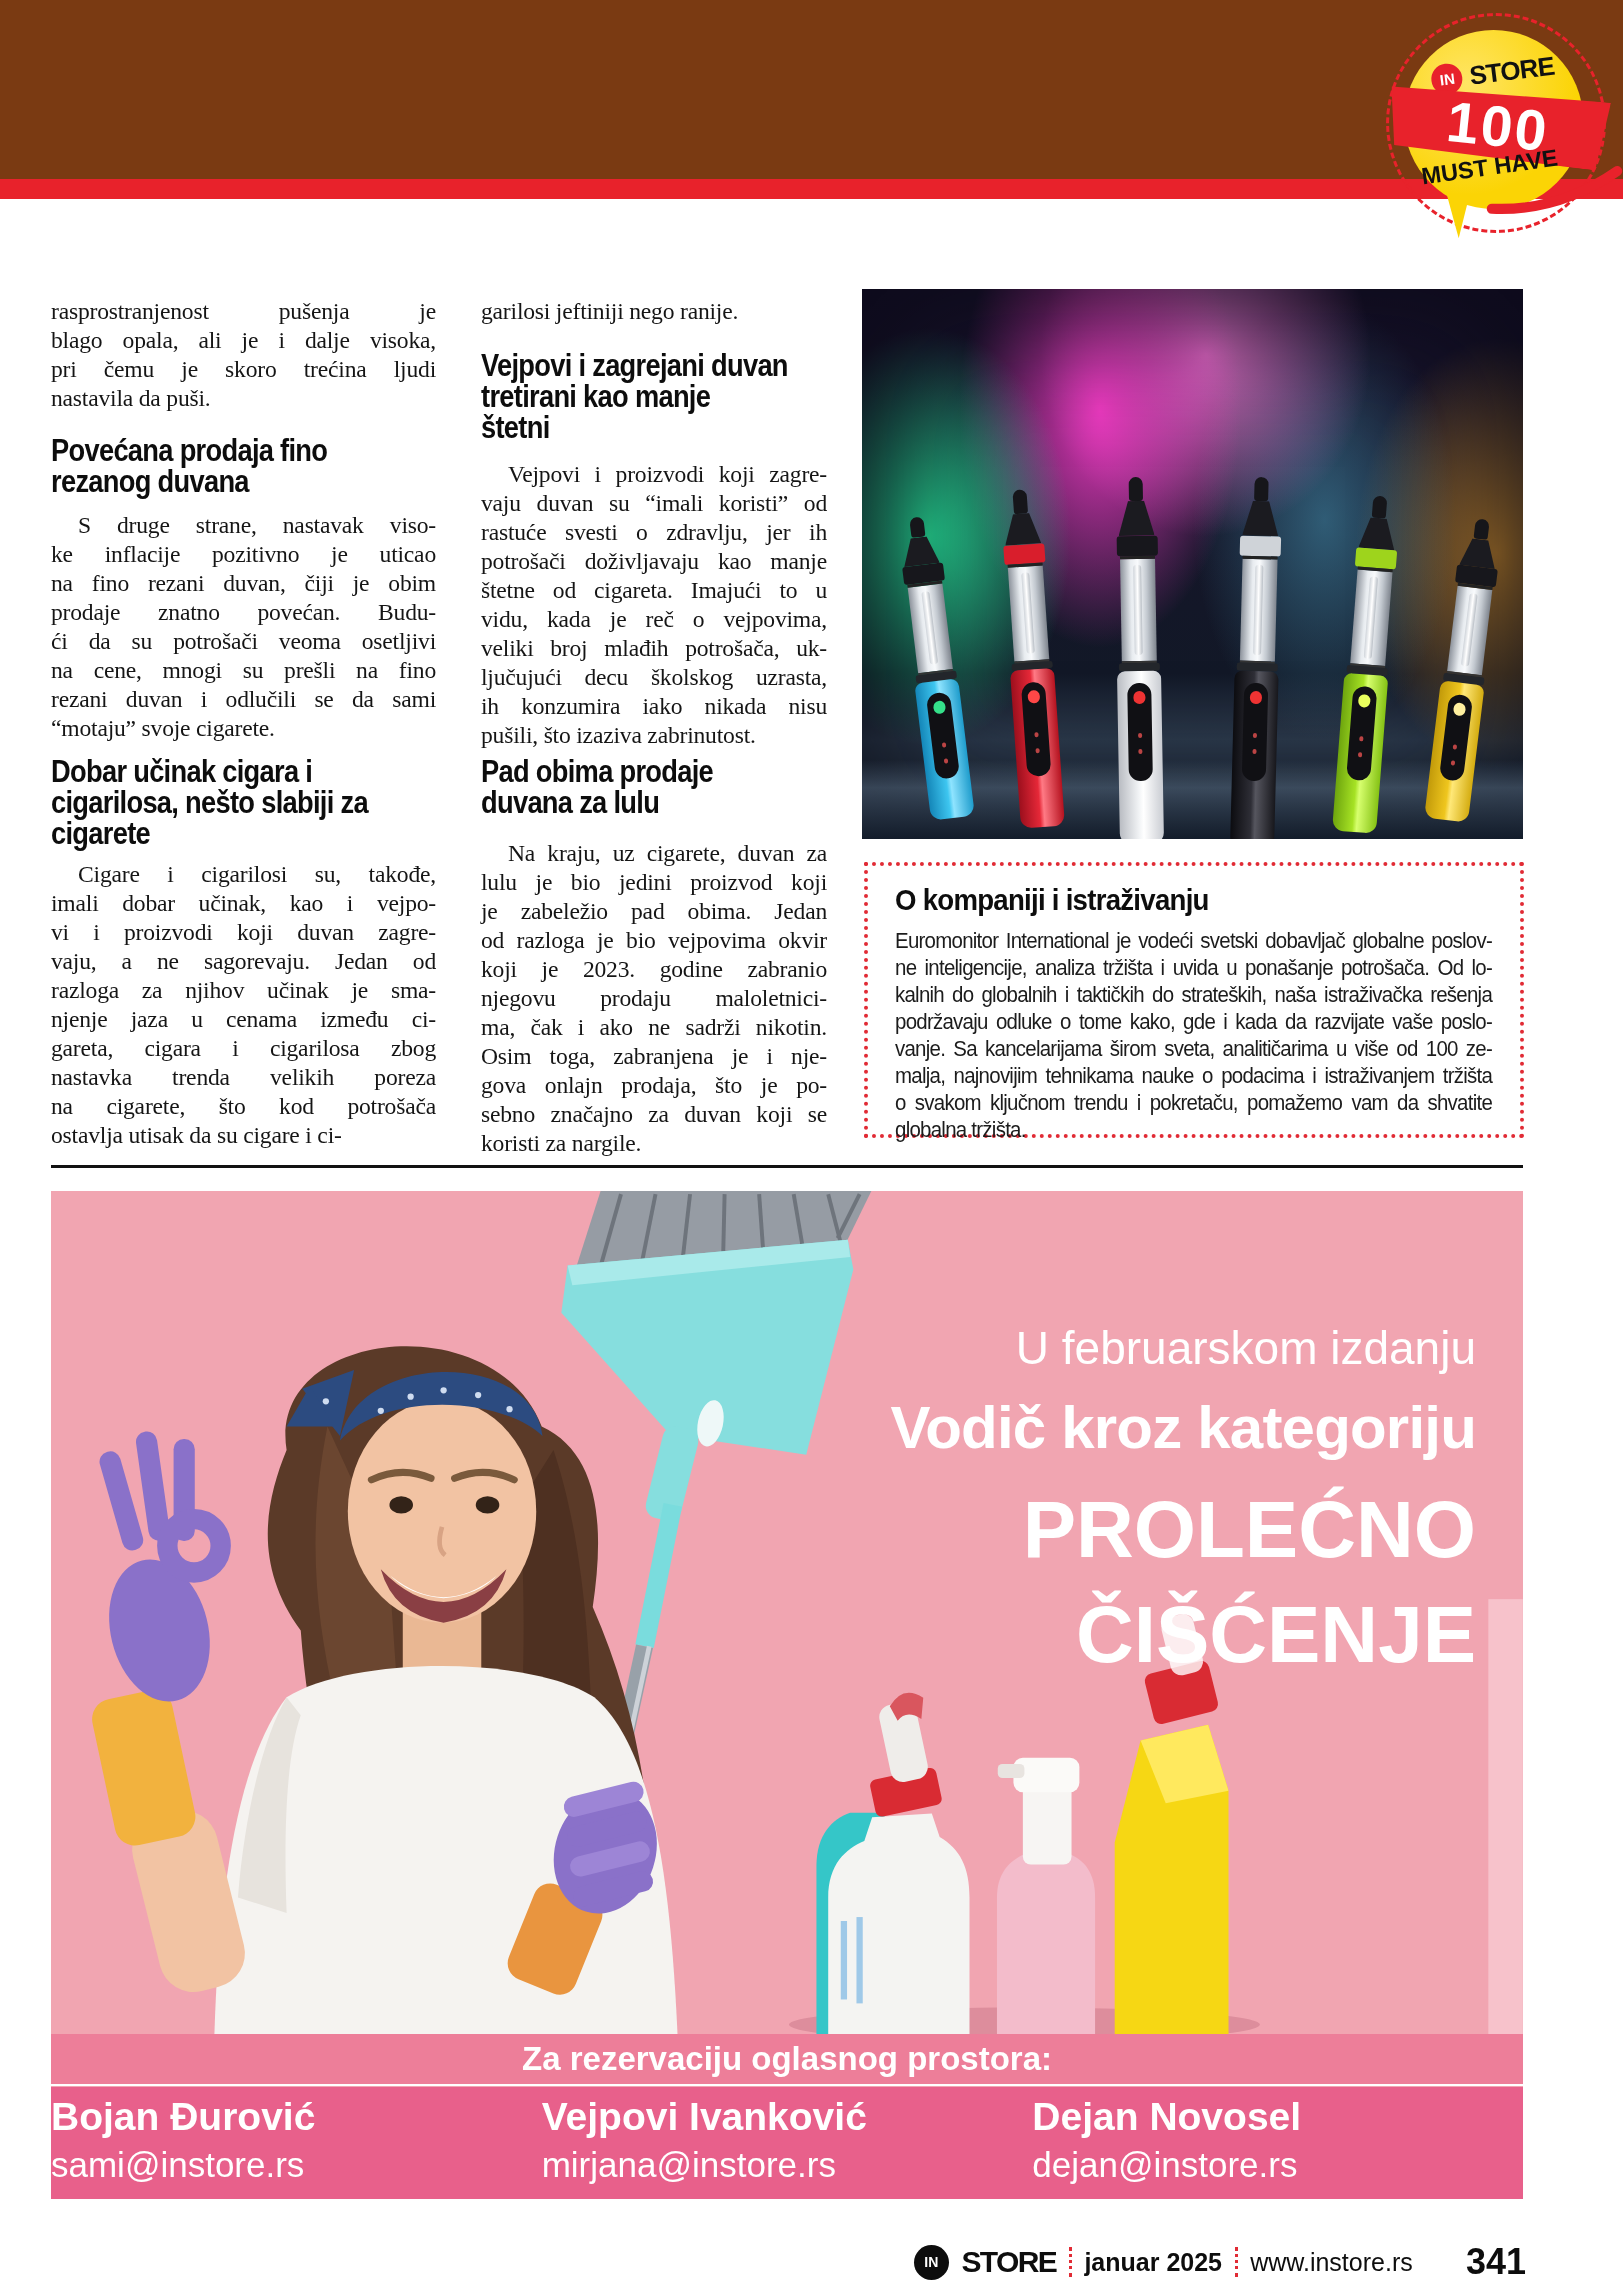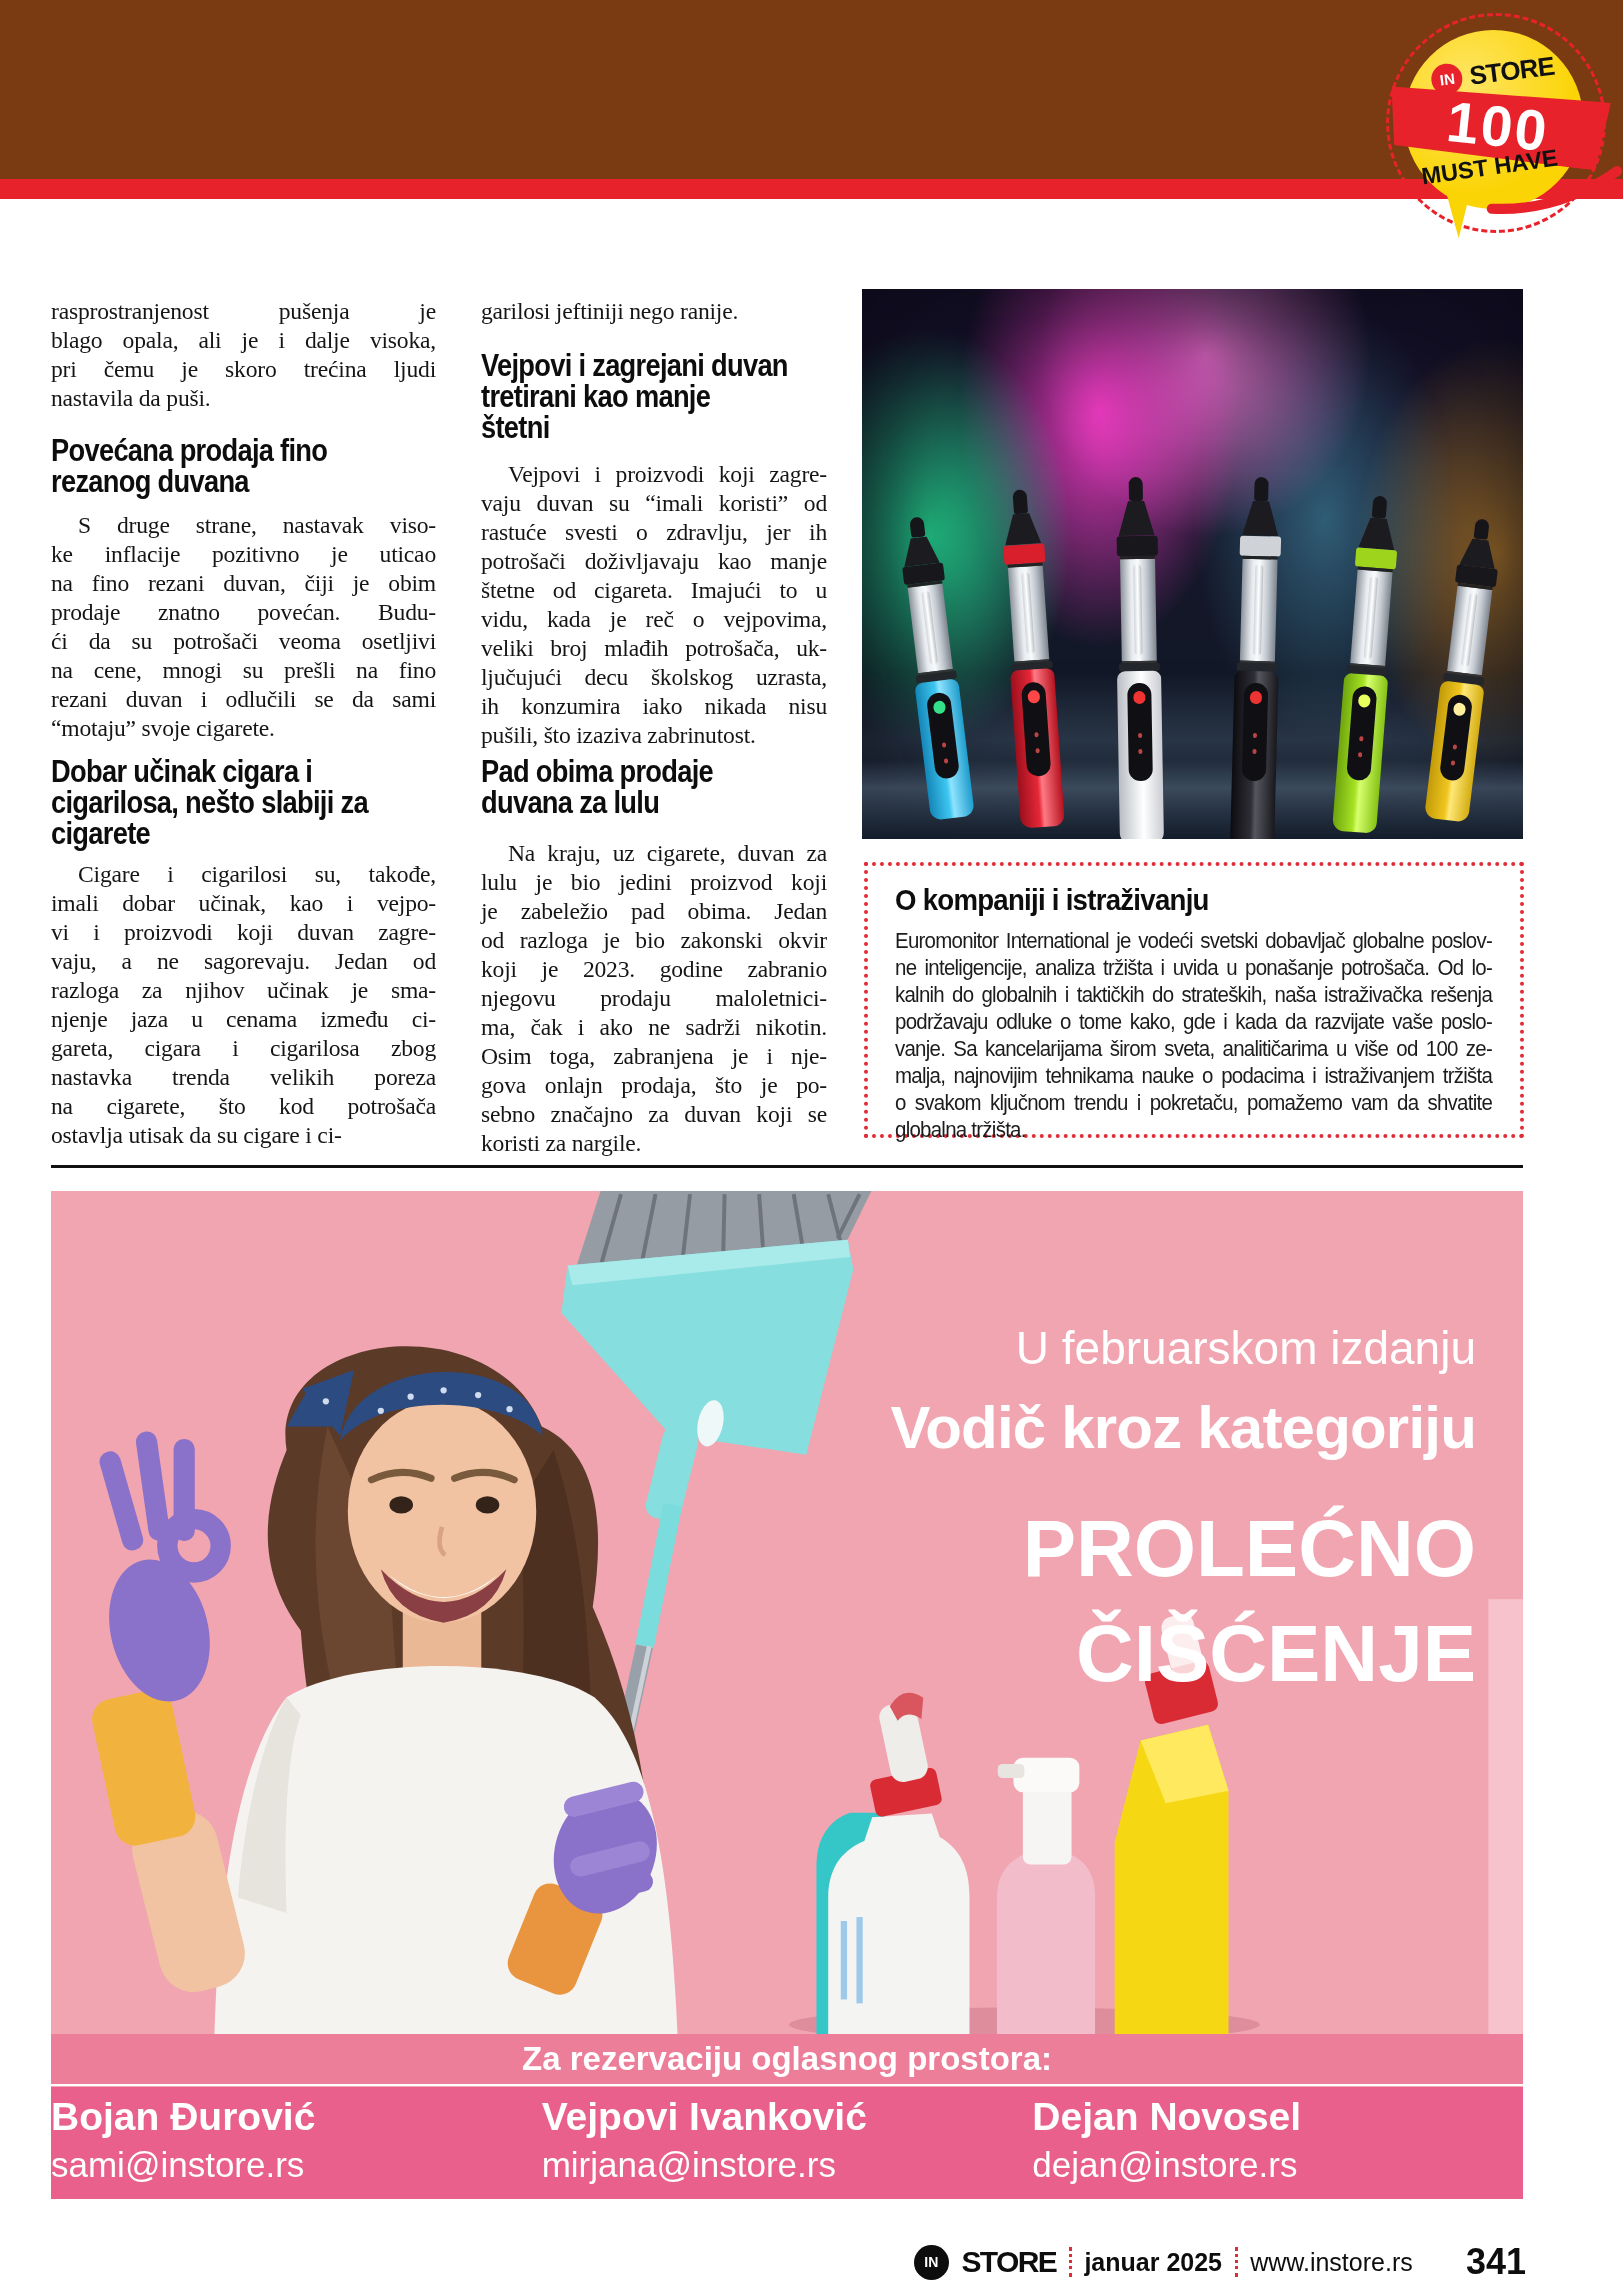--- a/index.html
+++ b/index.html
@@ -72,21 +72,21 @@
   .infobox-title{font-size:30px;font-weight:700;color:#0d0d0d;letter-spacing:-0.8px;transform:scaleX(0.92);transform-origin:0 0;width:109%;}
   .infobox-lines{margin-top:9.4px;font-size:22px;line-height:27px;letter-spacing:-0.8px;color:#1c1c1c;
      width:642px;transform:scaleX(0.93);transform-origin:0 0;}
   
   .ad{position:absolute;left:51px;top:1191px;width:1472px;height:1008px;background:#f1a5b1;overflow:hidden;}
   .ad-illustration{position:absolute;left:0;top:0;}
   .ad-textblock{position:absolute;right:47px;top:130px;text-align:right;color:#fff;}
   .ad-kicker{font-size:46px;line-height:55px;font-weight:400;letter-spacing:0;}
   .ad-subtitle{font-size:60px;line-height:72px;font-weight:700;margin-top:15.7px;letter-spacing:-0.8px;}
   .ad-title{font-size:80px;line-height:93px;font-weight:700;letter-spacing:0;}
-  .ad-title.t1{margin-top:38px;}
+  .ad-title.t1{margin-top:19px;}
   .ad-title.t2{margin-top:12.6px;}
   .ad-band{position:absolute;left:0;top:843px;width:1472px;height:50px;background:#ed7e99;border-bottom:2.4px solid #fff;
      display:flex;align-items:center;justify-content:center;color:#fff;font-size:33px;font-weight:700;}
   .ad-contacts{position:absolute;left:0;top:896px;width:1472px;height:112px;background:#e8608b;display:flex;}
   .contact{flex:1;color:#fff;padding-top:8px;}
   .contact .name{font-size:39px;font-weight:700;}
   .contact .email{font-size:35px;margin-top:6.3px;}
   
   .footer{position:absolute;top:2240px;right:97px;height:44px;display:flex;align-items:center;gap:12.6px;color:#0d0d0d;}
   .f-logo{width:35px;height:35px;border-radius:50%;background:#0d0d0d;color:#fff;font-weight:700;font-size:14px;display:flex;align-items:center;justify-content:center;}
@@ -184,21 +184,21 @@
         <div class="jline last">pušili, što izaziva zabrinutost.</div>
       </div>
     <div class="heading h2">
         <div class="jline">Pad obima prodaje</div>
         <div class="jline last">duvana za lulu</div>
       </div>
     <div class="serif para3">
         <div class="jline indent">Na kraju, uz cigarete, duvan za</div>
         <div class="jline">lulu je bio jedini proizvod koji</div>
         <div class="jline">je zabeležio pad obima. Jedan</div>
-        <div class="jline">od razloga je bio zakonski okvir</div>
+        <div class="jline">od razloga je bio vejpovima okvir</div>
         <div class="jline">koji je 2023. godine zabranio</div>
         <div class="jline">njegovu prodaju maloletnici-</div>
         <div class="jline">ma, čak i ako ne sadrži nikotin.</div>
         <div class="jline">Osim toga, zabranjena je i nje-</div>
         <div class="jline">gova onlajn prodaja, što je po-</div>
         <div class="jline">sebno značajno za duvan koji se</div>
         <div class="jline last">koristi za nargile.</div>
       </div>
   </section>
 

